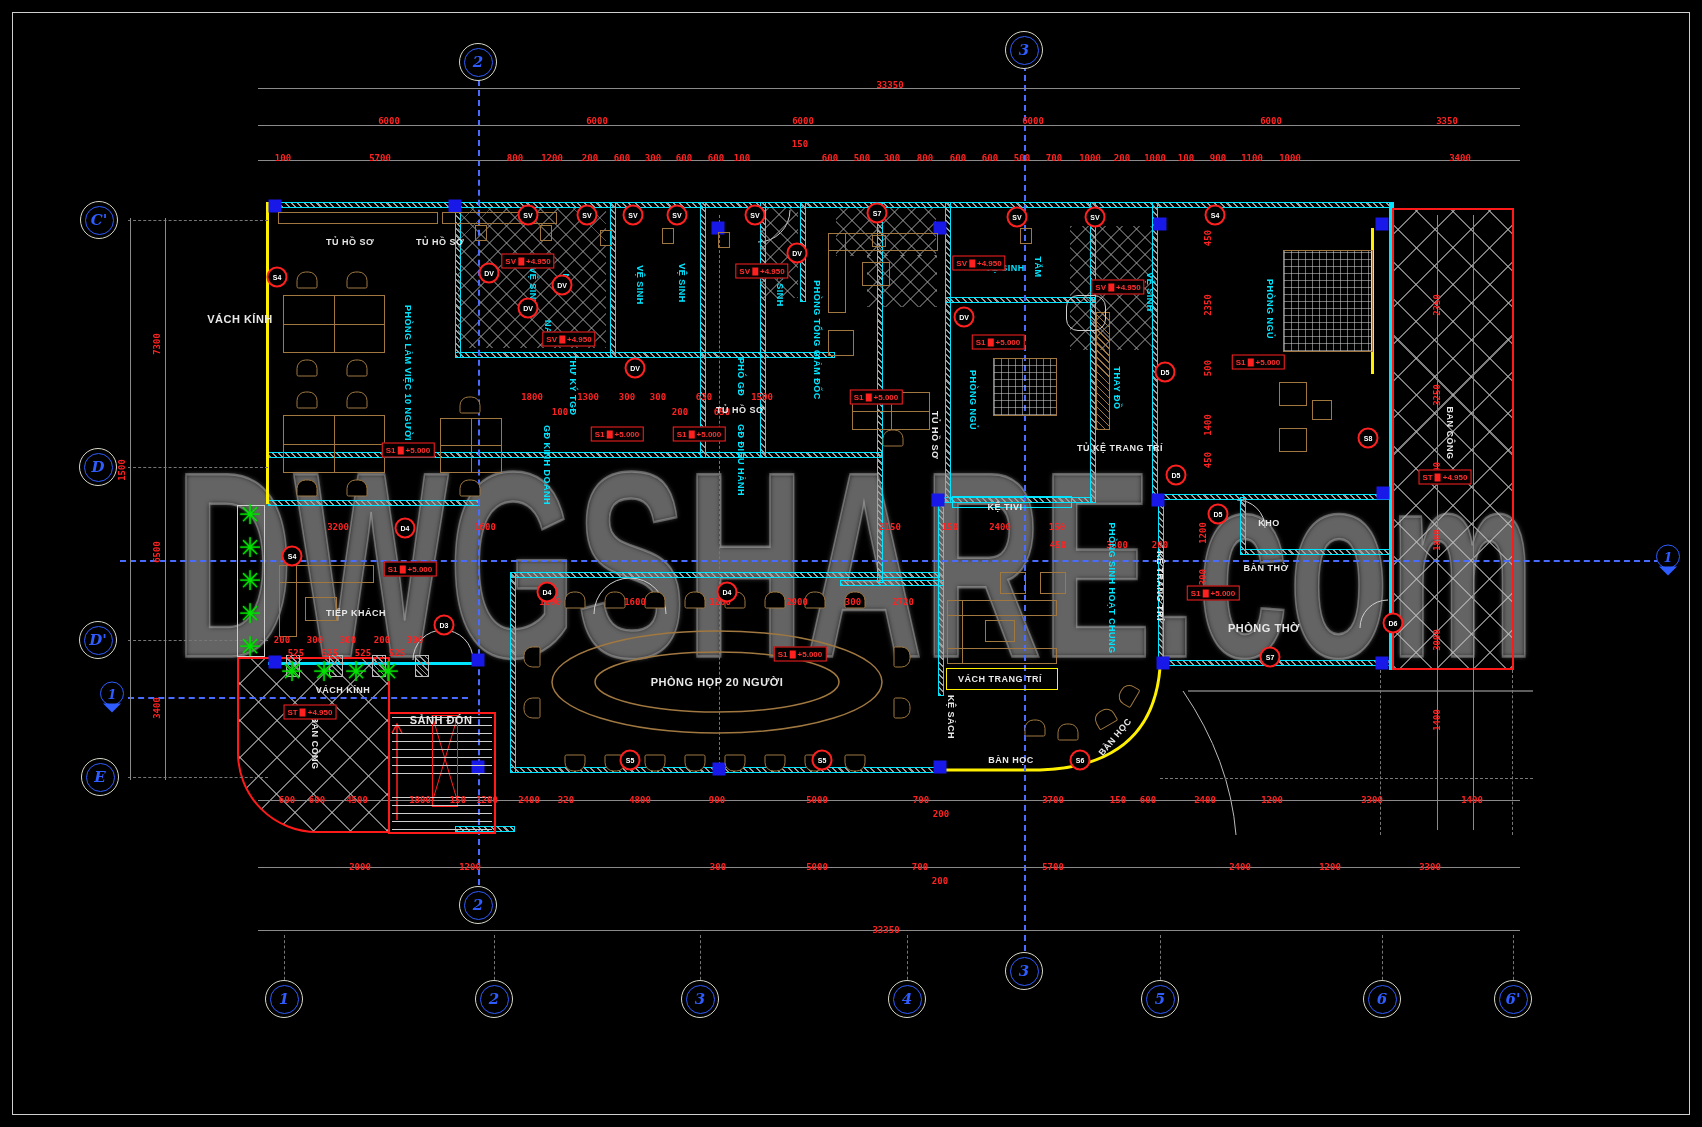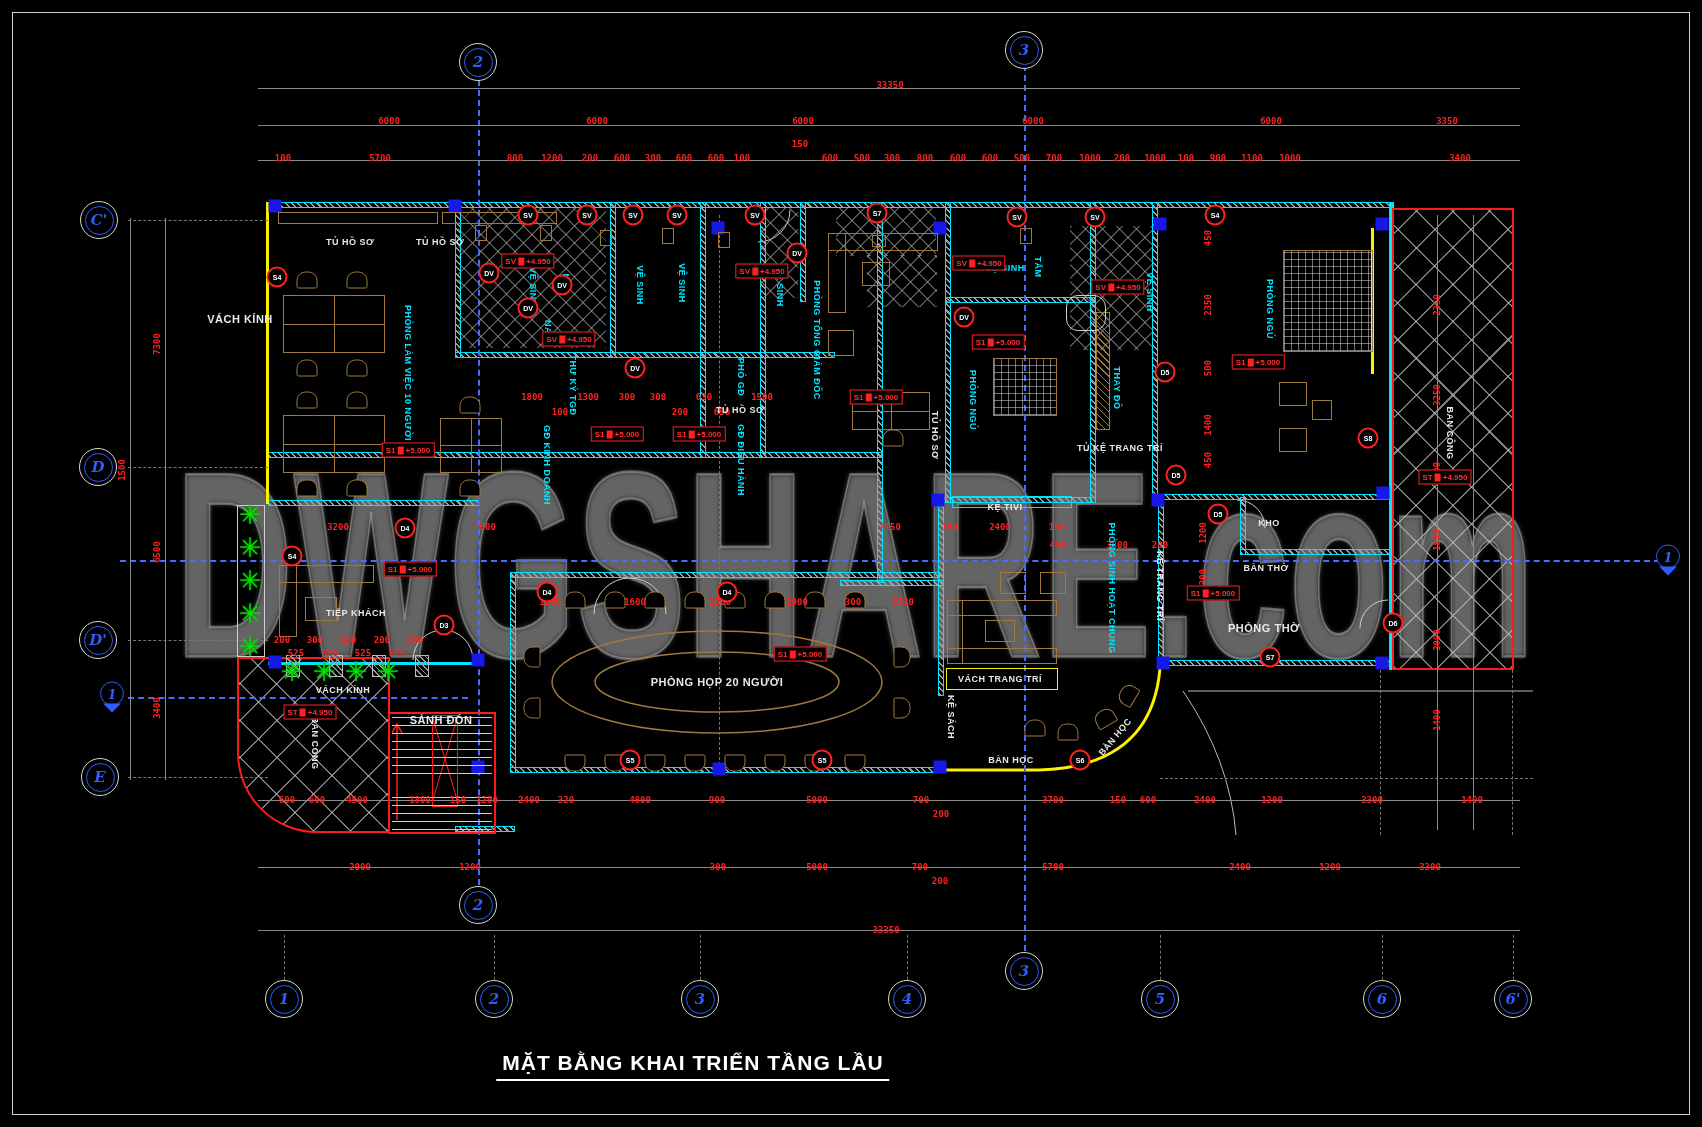--- a/index.html
+++ b/index.html
@@ -591,14 +591,13 @@
       </div>
       <div class="dia" style="left: 112px; top: 697px;">
         <div class="dc">1</div>
         <div class="dt"></div>
       </div>
       <div class="dia" style="left: 1668px; top: 560px;">
         <div class="dc">1</div>
         <div class="dt"></div>
       </div>
     </div>
-  <div id="title">MẶT BẰNG KHAI TRIỂN TẦNG LẦU</div>
 </div>
 
 </body></html>

